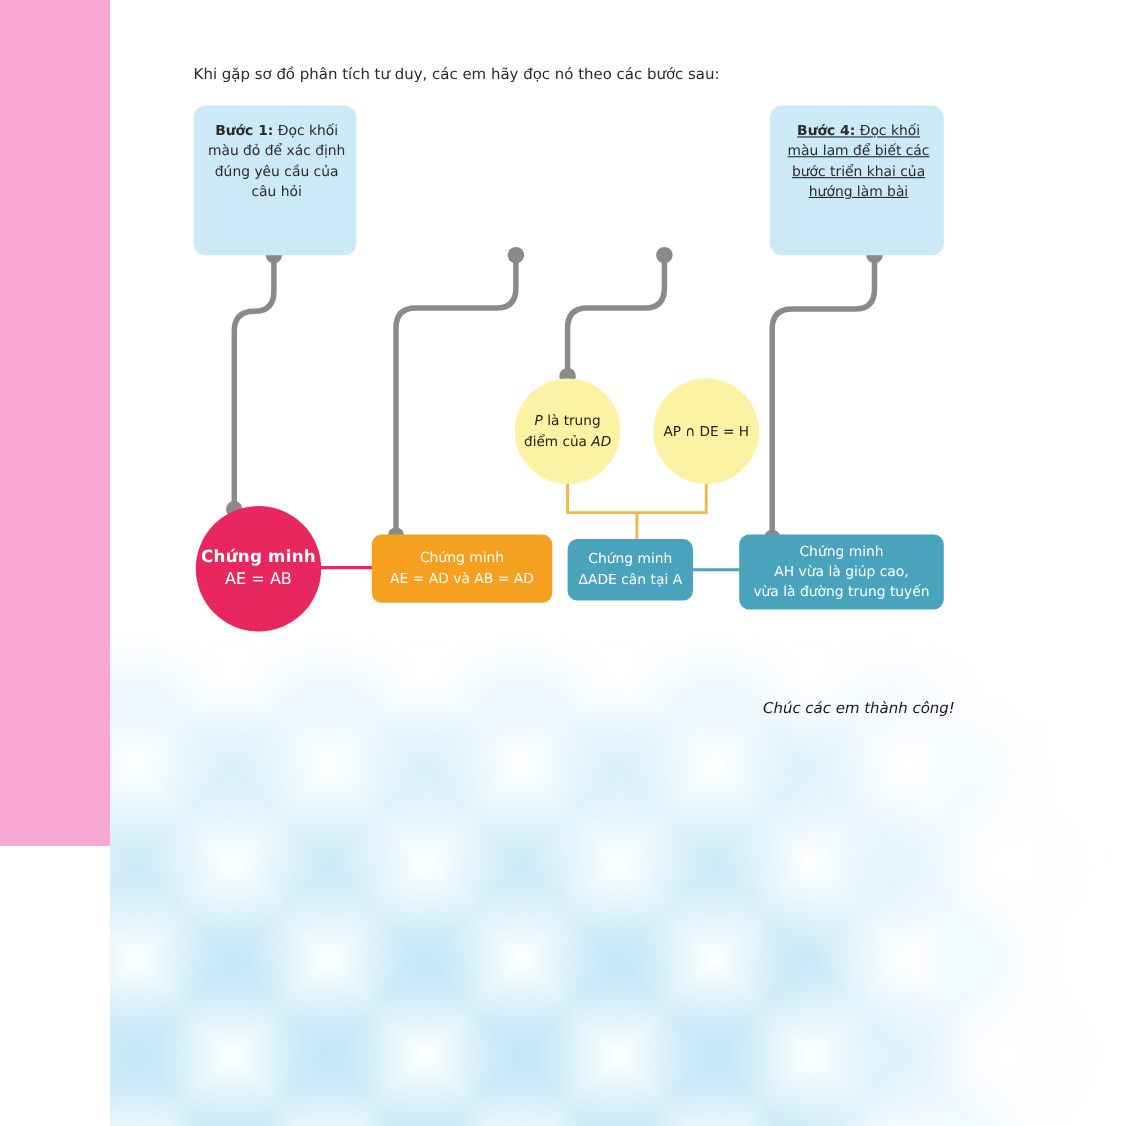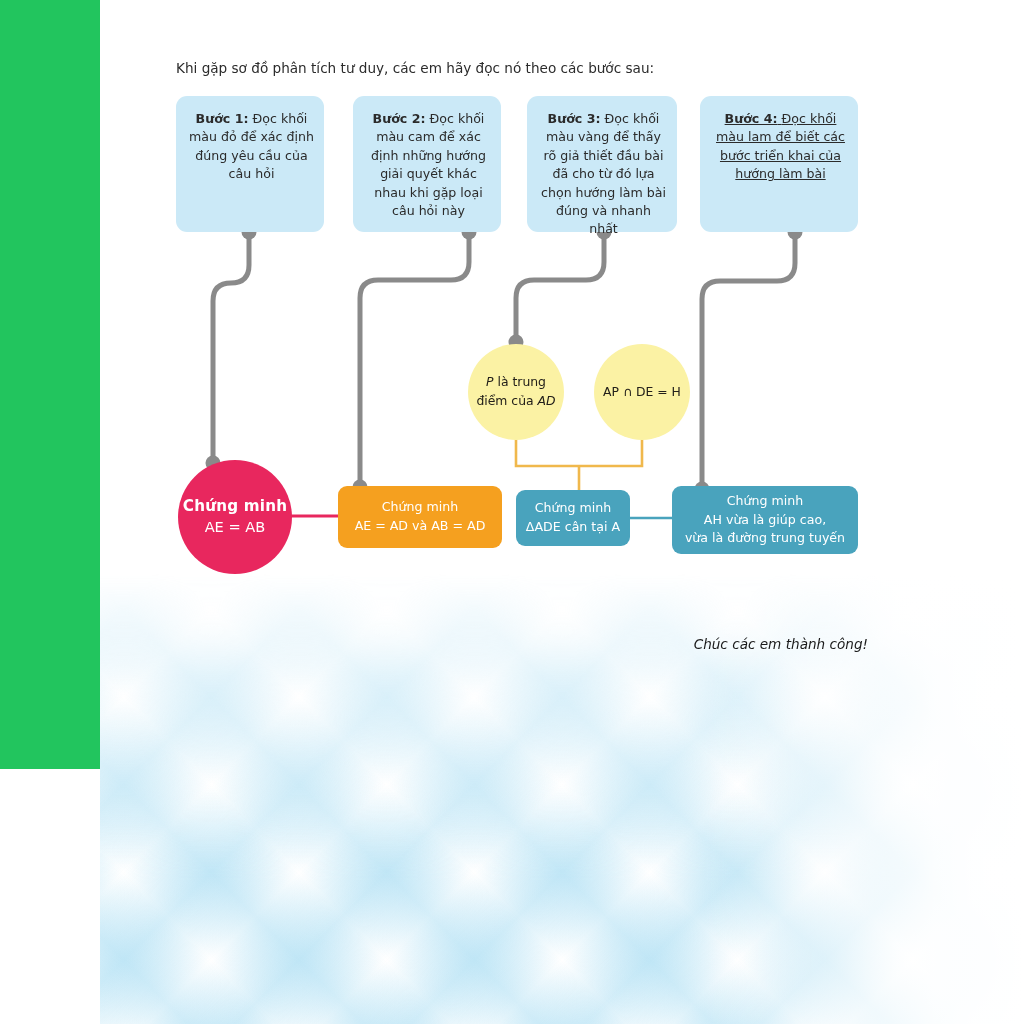--- a/index.html
+++ b/index.html
@@ -3,21 +3,21 @@
 <meta charset="utf-8">
 <style>
   html,body{margin:0;padding:0;}
   body{
     width:1024px;height:1024px;overflow:hidden;
     background:#ffffff;
     font-family:"DejaVu Sans","Liberation Sans",sans-serif;
   }
   #page{
     position:absolute;left:0;top:0;width:1024px;height:769px;
-    background:#22c55e;
+    background:#f9a8d4;
   }
   
   .sheet{
     position:absolute;left:100px;top:0;width:924px;height:1024px;
     background:#ffffff;
     overflow:hidden;
   }
   .diamond-pattern{
     position:absolute;left:0;top:0;width:100%;height:100%;
     background-image:
@@ -147,33 +147,21 @@
 
   <div class="intro-text">Khi gặp sơ đồ phân tích tư duy, các em hãy đọc nó theo các bước sau:</div>
 
   <div class="step-box" style="left:176px;top:96px;width:148px;height:136px;">
     <div>
       <b>Bước 1:</b>
       <span>Đọc khối màu đỏ để xác định đúng yêu cầu của câu hỏi</span>
     </div>
   </div>
 
-  <div class="step-box" style="left:353px;top:96px;width:148px;height:136px;">
-    <div>
-      <b>Bước 2:</b>
-      <span>Đọc khối màu cam để xác định những hướng giải quyết khác nhau khi gặp loại câu hỏi này</span>
-    </div>
-  </div>
-
-  <div class="step-box" style="left:527px;top:96px;width:150px;height:136px;">
-    <div>
-      <b>Bước 3:</b>
-      <span>Đọc khối màu vàng để thấy rõ giả thiết đầu bài đã cho từ đó lựa chọn hướng làm bài đúng và nhanh nhất</span>
-    </div>
-  </div>
+
 
   <div class="step-box" style="left:700px;top:96px;width:158px;height:136px;text-decoration:underline;">
     <div>
       <b>Bước 4:</b>
       <span>Đọc khối màu lam để biết các bước triển khai của hướng làm bài</span>
     </div>
   </div>
 
   <div class="node-circle circle-yellow" style="left:594px;top:344px;width:96px;height:96px;">
     <div class="mi nowrap">AP ∩ DE = H</div>

